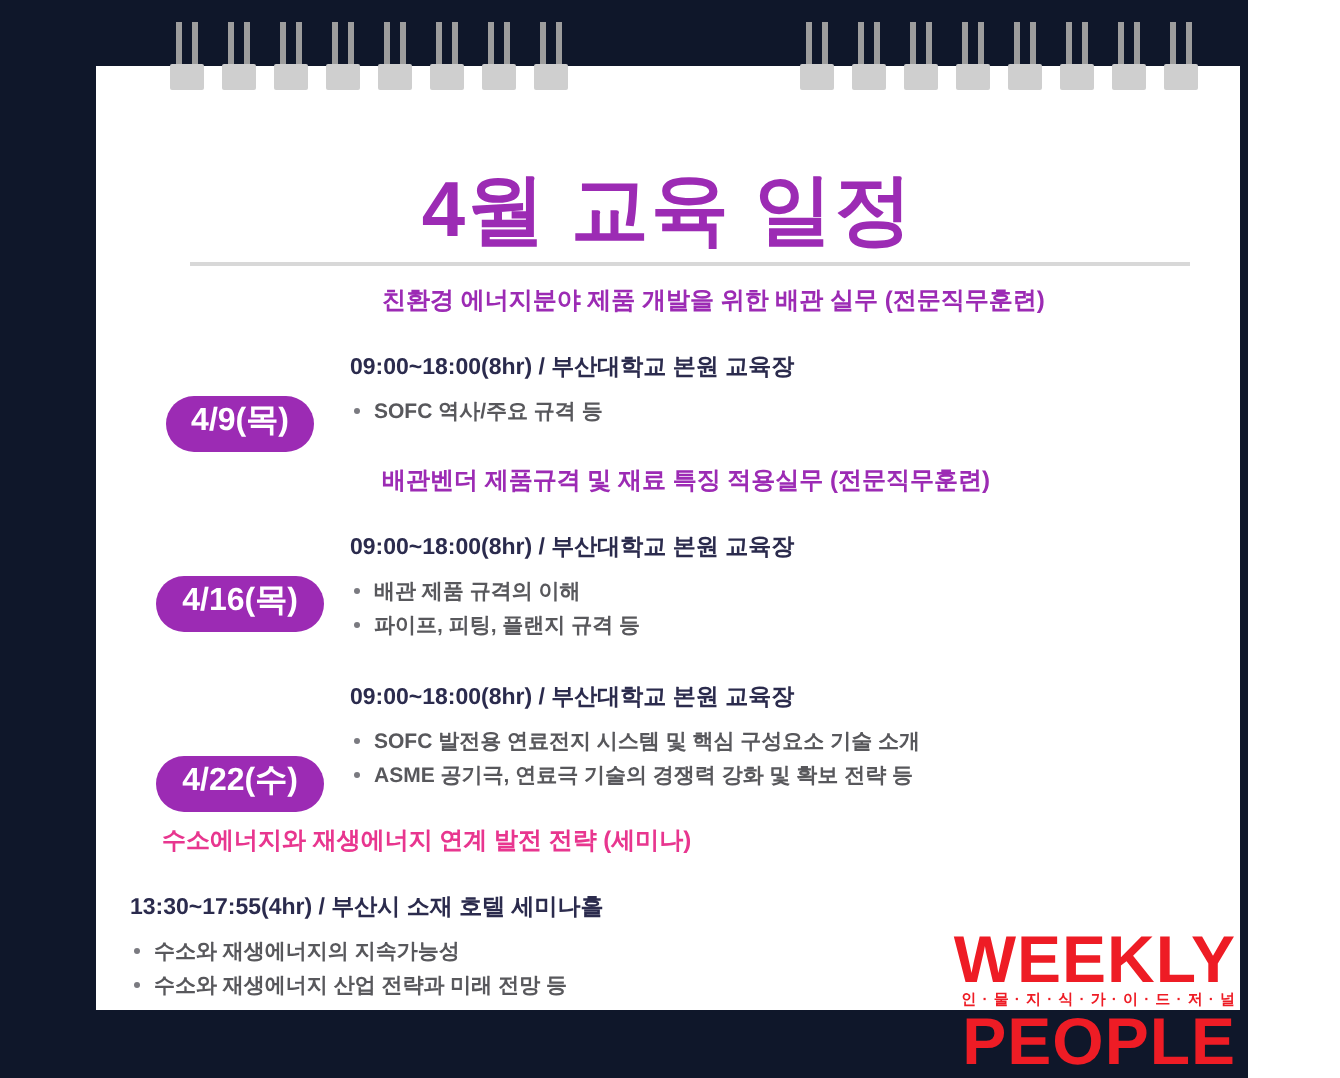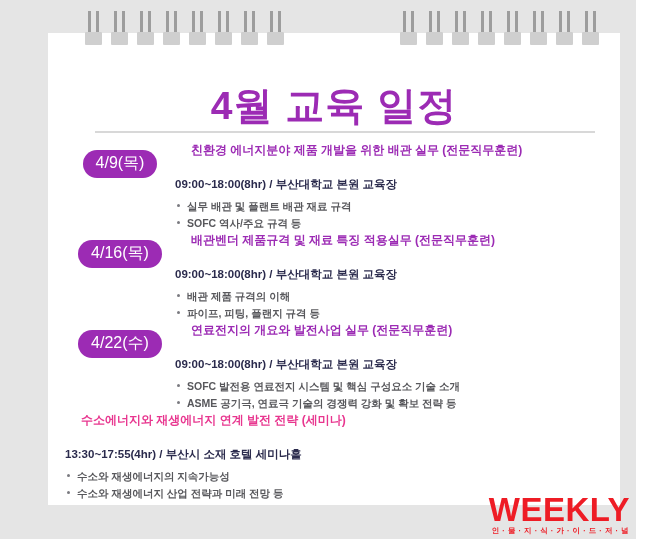--- a/index.html
+++ b/index.html
@@ -10,23 +10,22 @@
     width: 670px;
     height: 539px;
     overflow: hidden;
     font-family: "Liberation Sans", "DejaVu Sans", sans-serif;
   }
 
   #poster {
     position: relative;
     width: 624px;
     height: 539px;
-    background: #e5e5e5;
+    background: #0f172a;
     overflow: hidden;
-    padding-left: 12px;
   }
 
   
   #page {
     position: absolute;
     left: 48px;
     top: 33px;
     width: 572px;
     height: 472px;
     background: #ffffff;
@@ -115,24 +114,25 @@
     justify-content: center;
   }
 
   .badge {
     display: inline-block;
     padding: 5px 13px 6px 13px;
     border-radius: 17px;
     background: #9c2bb4;
     color: #ffffff;
     font-size: 16px;
-    font-weight: normal;
+    font-weight: bold;
     letter-spacing: 0px;
     white-space: nowrap;
     line-height: 1.05;
+    margin-top: 48px;
   }
   .badge.badge-accent {
     background: #f4511e;
   }
 
   .entry-body {
     flex: 1 1 auto;
     padding-top: 3px;
     padding-right: 8px;
   }
@@ -181,21 +181,21 @@
     height: 3px;
     border-radius: 50%;
     background: #7a7a80;
   }
 
   
   #logo {
     position: absolute;
     right: 6px;
     bottom: 3px;
-    text-align: center;
+    text-align: right;
     line-height: 1;
   }
   .logo-word {
     font-size: 33px;
     font-weight: bold;
     color: #ee1c25;
     letter-spacing: 0.5px;
     line-height: 0.92;
   }
   #logo-tagline {
@@ -221,21 +221,20 @@
     <div id="schedule">
 
       <div class="entry">
         <div class="badge-wrap">
           <span class="badge">4/9(목)</span>
         </div>
         <div class="entry-body">
           <div class="entry-title">친환경 에너지분야 제품 개발을 위한 배관 실무 (전문직무훈련)</div>
           <div class="entry-meta">09:00~18:00(8hr) / 부산대학교 본원 교육장</div>
           <ul class="bullets">
-            <li>실무 배관 및 플랜트 배관 재료 규격</li>
             <li>SOFC 역사/주요 규격 등</li>
           </ul>
         </div>
       </div>
 
       <div class="entry">
         <div class="badge-wrap">
           <span class="badge">4/16(목)</span>
         </div>
         <div class="entry-body">
@@ -246,21 +245,20 @@
             <li>파이프, 피팅, 플랜지 규격 등</li>
           </ul>
         </div>
       </div>
 
       <div class="entry">
         <div class="badge-wrap">
           <span class="badge">4/22(수)</span>
         </div>
         <div class="entry-body">
-          <div class="entry-title">연료전지의 개요와 발전사업 실무 (전문직무훈련)</div>
           <div class="entry-meta">09:00~18:00(8hr) / 부산대학교 본원 교육장</div>
           <ul class="bullets">
             <li>SOFC 발전용 연료전지 시스템 및 핵심 구성요소 기술 소개</li>
             <li>ASME 공기극, 연료극 기술의 경쟁력 강화 및 확보 전략 등</li>
           </ul>
         </div>
       </div>
 
       <div class="entry">
         <div class="entry-body">
@@ -358,15 +356,16 @@
     <div class="ring" style="left:182px">
       <div class="wire w1"></div>
         <div class="wire w2"></div>
         <div class="shoe"></div>
     </div>
   </div>
 
   <div id="logo">
     <div class="logo-word">WEEKLY</div>
     <div id="logo-tagline">인 · 물 · 지 · 식 · 가 · 이 · 드 · 저 · 널</div>
+    <div class="logo-word">PEOPLE</div>
   </div>
 
 </div>
 
 </body></html>

